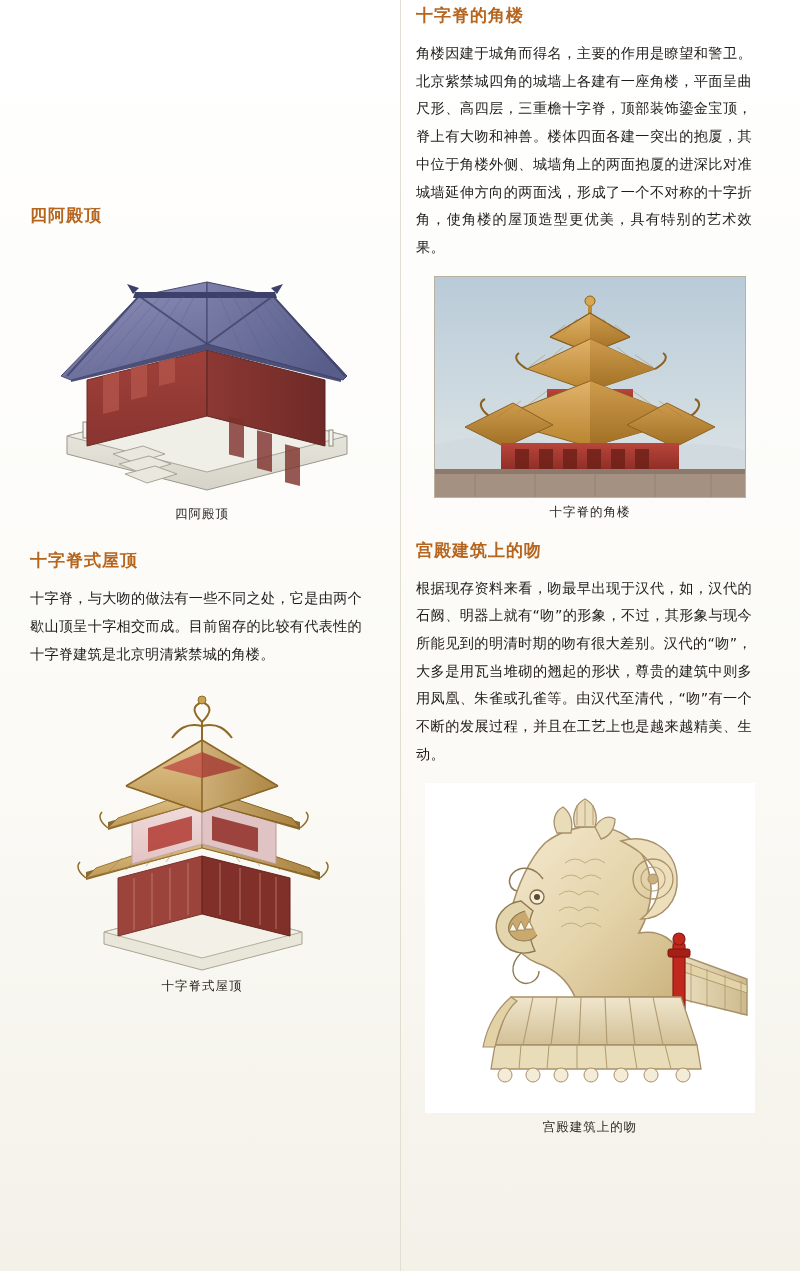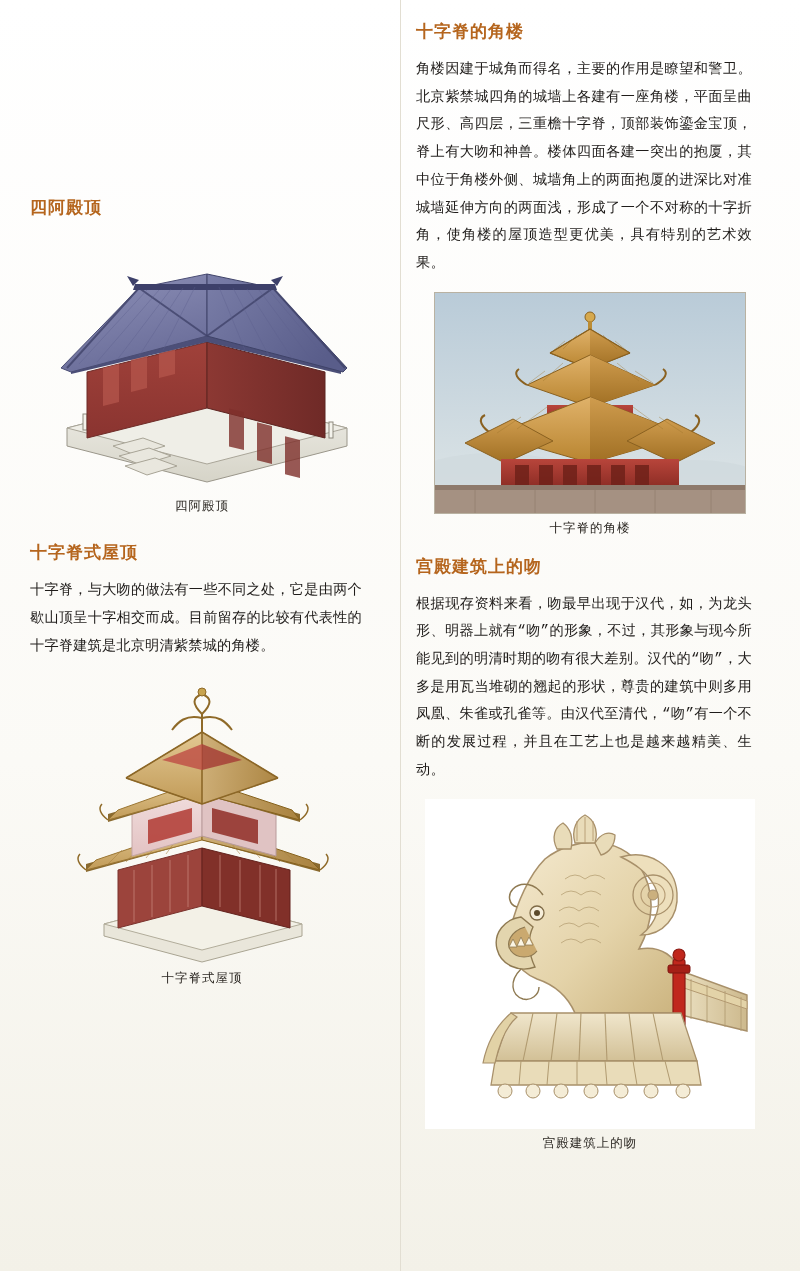--- a/index.html
+++ b/index.html
@@ -21,21 +21,21 @@
     background: linear-gradient(180deg, #ffffff 0%, #fbfaf6 60%, #f3f1e8 100%);
     box-sizing: border-box;
     display: flex;
   }
   .col {
     position: relative;
     box-sizing: border-box;
   }
   .col-left {
     width: 400px;
-    padding: 0 26px 0 30px;
+    padding: 8px 26px 0 30px;
   }
   .col-right {
     width: 400px;
     padding: 0 36px 0 16px;
   }
   .divider {
     position: absolute;
     left: 400px;
     top: 0;
     width: 1px;
@@ -52,21 +52,20 @@
     line-height: 1.3;
   }
   p.body-text {
     font-size: 14.2px;
     line-height: 1.95;
     margin: 0 12px 14px 0;
     text-align: justify;
     text-justify: inter-ideograph;
     letter-spacing: 0.2px;
     color: #1f1c1a;
-    font-family: Liberation Mono, monospace;
   }
   .fig {
     margin: 6px 0 10px 0;
     text-align: center;
   }
   .fig-caption {
     font-size: 12.5px;
     color: #2b2722;
     letter-spacing: 1px;
     text-align: center;
@@ -78,21 +77,21 @@
   }
   
   .block-siadian {
     padding-top: 196px;
   }
   .block-shizi {
     padding-top: 16px;
   }
   
   .block-jiaolou {
-    padding-top: 20px;
+    padding-top: 4px;
   }
   .block-wen {
     padding-top: 8px;
   }
   .photo-frame {
     width: 310px;
     height: 220px;
     margin: 8px auto 0 auto;
     border: 1px solid #b9b2a2;
     overflow: hidden;
@@ -399,21 +398,21 @@
               <line x1="224" y1="124" x2="248" y2="140"></line>
             </g>
           </svg>
         </div>
         <div class="fig-caption">十字脊的角楼</div>
       </div>
     </div>
 
     <div class="block-wen">
       <h2 class="section-title">宫殿建筑上的吻</h2>
-      <p class="body-text">根据现存资料来看，吻最早出现于汉代，如，为龙头形、明器上就有“吻”的形象，不过，其形象与现今所能见到的明清时期的吻有很大差别。汉代的“吻”，大多是用瓦当堆砌的翘起的形状，尊贵的建筑中则多用凤凰、朱雀或孔雀等。由汉代至清代，“吻”有一个不断的发展过程，并且在工艺上也是越来越精美、生动。</p>
+      <p class="body-text">根据现存资料来看，吻最早出现于汉代，如，汉代的石阙、明器上就有“吻”的形象，不过，其形象与现今所能见到的明清时期的吻有很大差别。汉代的“吻”，大多是用瓦当堆砌的翘起的形状，尊贵的建筑中则多用凤凰、朱雀或孔雀等。由汉代至清代，“吻”有一个不断的发展过程，并且在工艺上也是越来越精美、生动。</p>
 
       <div class="fig">
 
         <svg class="illus" width="330" height="330" viewBox="0 0 330 330">
           <defs>
             <linearGradient id="wenBody" x1="0" y1="0" x2="1" y2="1">
               <stop offset="0%" stop-color="#f4e9cf"></stop>
               <stop offset="55%" stop-color="#e4d3a9"></stop>
               <stop offset="100%" stop-color="#cbb37e"></stop>
             </linearGradient>

